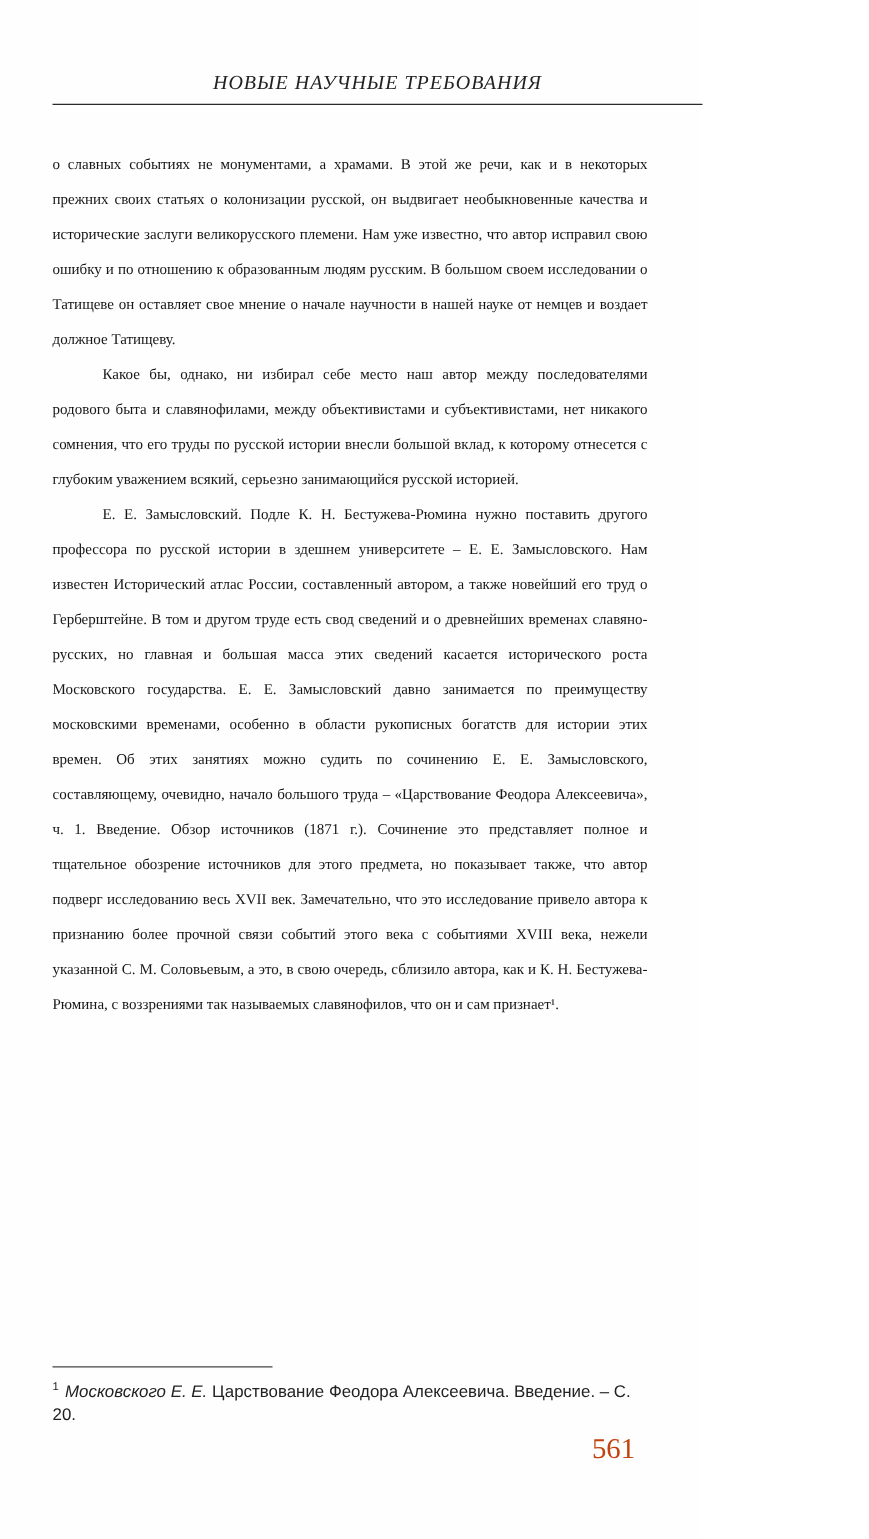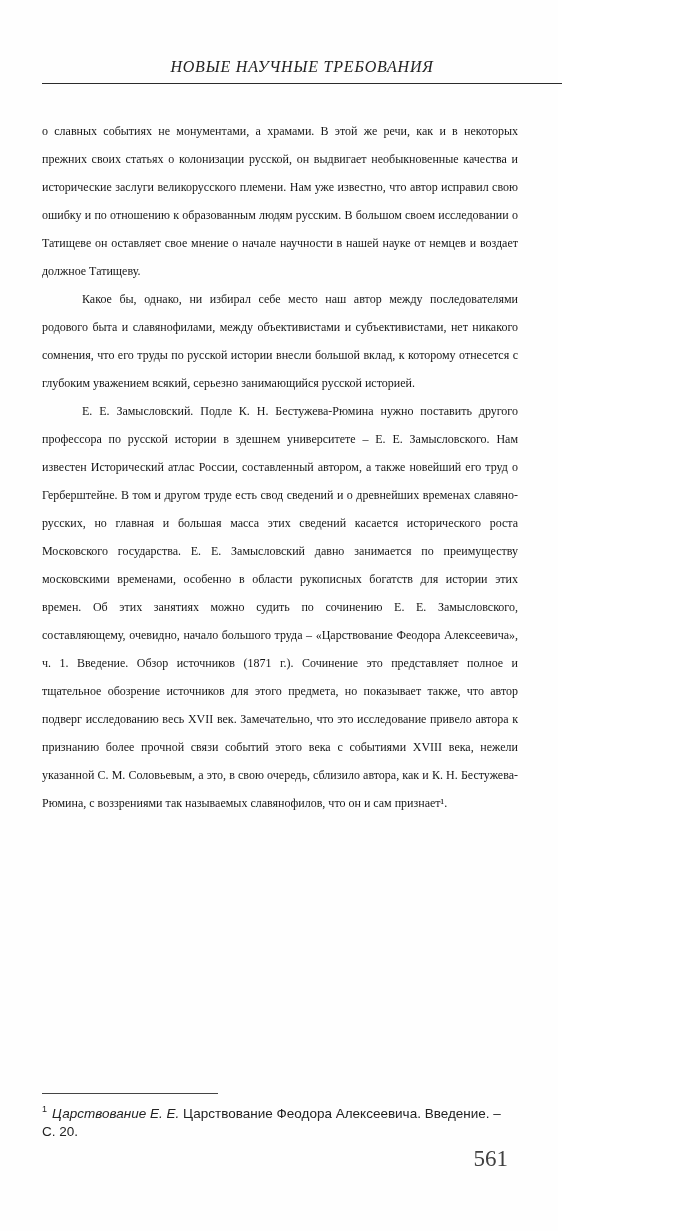--- a/index.html
+++ b/index.html
@@ -73,40 +73,40 @@
     margin-right: 5px;
   }
   .footnote .fn-author {
     font-style: italic;
   }
   .page-number {
     position: absolute;
     right: 50px;
     top: 1146px;
     font-size: 23px;
-    color: #404040;
+    color: #c2410c;
   }
 </style>
 </head>
 <body>
 
 <div class="page">
 
   <div class="running-head">НОВЫЕ НАУЧНЫЕ ТРЕБОВАНИЯ</div>
 
   <div class="body-text">
     <p class="continuation">о славных событиях не монументами, а храмами. В этой же речи, как и в некоторых прежних своих статьях о колонизации русской, он выдвигает необыкновенные качества и исторические заслуги великорусского племени. Нам уже известно, что автор исправил свою ошибку и по отношению к образованным людям русским. В большом своем исследовании о Татищеве он оставляет свое мнение о начале научности в нашей науке от немцев и воздает должное Татищеву.</p>
     <p>Какое бы, однако, ни избирал себе место наш автор между последователями родового быта и славянофилами, между объективистами и субъективистами, нет никакого сомнения, что его труды по русской истории внесли большой вклад, к которому отнесется с глубоким уважением всякий, серьезно занимающийся русской историей.</p>
     <p>
       <span class="lead-bold">Е. Е. Замысловский.</span><span> Подле К. Н. Бестужева-Рюмина нужно поставить другого профессора по русской истории в здешнем университете – Е. Е. Замысловского. Нам известен Исторический атлас России, составленный автором, а также новейший его труд о Герберштейне. В том и другом труде есть свод сведений и о древнейших временах славяно-русских, но главная и большая масса этих сведений касается исторического роста Московского государства. Е. Е. Замысловский давно занимается по преимуществу московскими временами, особенно в области рукописных богатств для истории этих времен. Об этих занятиях можно судить по сочинению Е. Е. Замысловского, составляющему, очевидно, начало большого труда – «Царствование Феодора Алексеевича», ч. 1. Введение. Обзор источников (1871 г.). Сочинение это представляет полное и тщательное обозрение источников для этого предмета, но показывает также, что автор подверг исследованию весь XVII век. Замечательно, что это исследование привело автора к признанию более прочной связи событий этого века с событиями XVIII века, нежели указанной С. М. Соловьевым, а это, в свою очередь, сблизило автора, как и К. Н. Бестужева-Рюмина, с воззрениями так называемых славянофилов, что он и сам признает¹.</span>
     </p>
   </div>
 
   <div class="footnote-area">
     <div class="footnote-rule"></div>
     <div class="footnote">
-      <span class="fn-marker">1</span><span class="fn-author">Царствование Е. Е.</span><span> Царствование Феодора Алексеевича. Введение. – С. 20.</span>
+      <span class="fn-marker">1</span><span class="fn-author">Московского Е. Е.</span><span> Царствование Феодора Алексеевича. Введение. – С. 20.</span>
     </div>
   </div>
 
   <div class="page-number">561</div>
 
 </div>
 
 </body></html>

